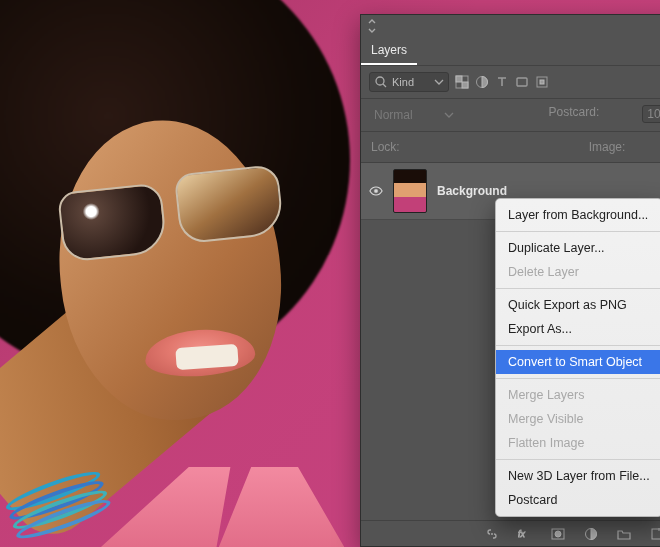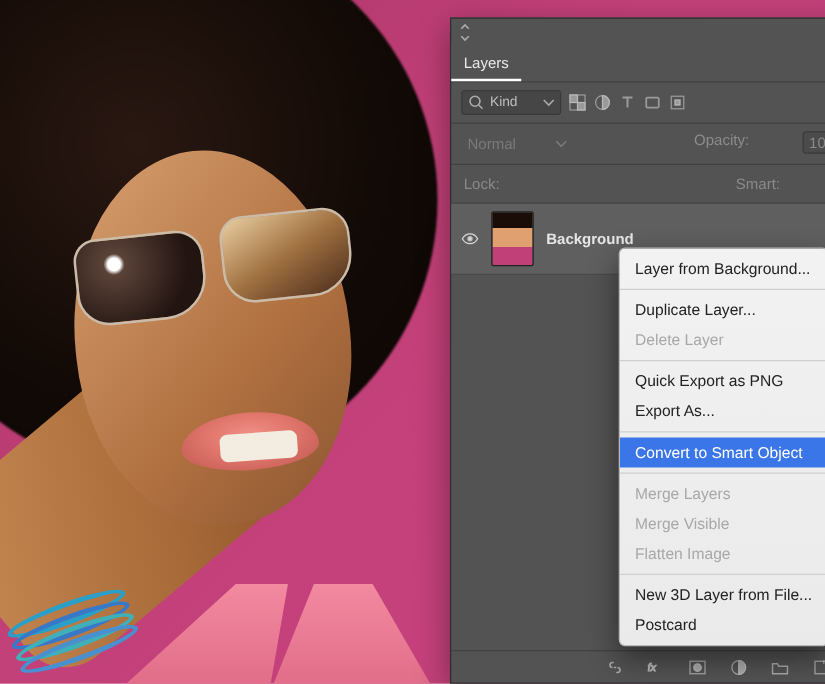--- a/index.html
+++ b/index.html
@@ -191,21 +191,21 @@
       </span>
     </div>
 
     <div class="row2">
       <div class="select dim">
         <span>Normal</span>
         <svg class="chev" viewBox="0 0 10 10" style="margin-left:auto">
             <path d="M1 3l4 4 4-4" fill="none" stroke="#7a7a7a" stroke-width="1.3"></path>
           </svg>
       </div>
-      <span style="margin-left:auto">Opacity:</span>
+      <span style="margin-left:auto">Postcard:</span>
       <div class="pct">
         <span>100%</span>
       </div>
       <svg class="chev" viewBox="0 0 10 10">
           <path d="M1 3l4 4 4-4" fill="none" stroke="#7a7a7a" stroke-width="1.3"></path>
         </svg>
     </div>
 
     <div class="lockrow">
       <span>Lock:</span>
@@ -233,21 +233,21 @@
             <path d="M1 5h2M1 9h2M11 5h2M11 9h2M5 1v2M9 1v2M5 11v2M9 11v2" stroke="#8a8a8a"></path>
           </svg>
       </span>
       <span class="icon">
         <svg viewBox="0 0 14 14">
             <rect x="3" y="6" width="8" height="6" rx="1" fill="none" stroke="#8a8a8a" stroke-width="1.3"></rect>
             <path d="M5 6V4a2 2 0 014 0v2" fill="none" stroke="#8a8a8a" stroke-width="1.3"></path>
           </svg>
       </span>
       <span class="spacer"></span>
-      <span>Smart:</span>
+      <span>Image:</span>
       <div class="pct">
         <span>100%</span>
       </div>
       <svg class="chev" viewBox="0 0 10 10">
           <path d="M1 3l4 4 4-4" fill="none" stroke="#7a7a7a" stroke-width="1.3"></path>
         </svg>
     </div>
 
     <div class="layer">
       <span class="icon eye">

